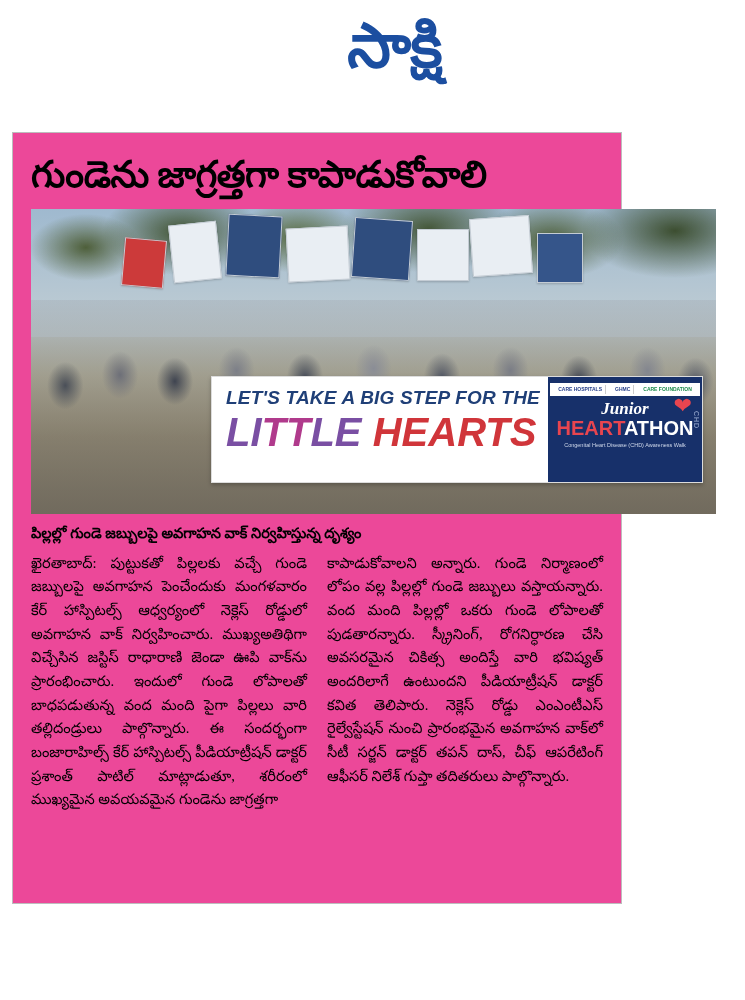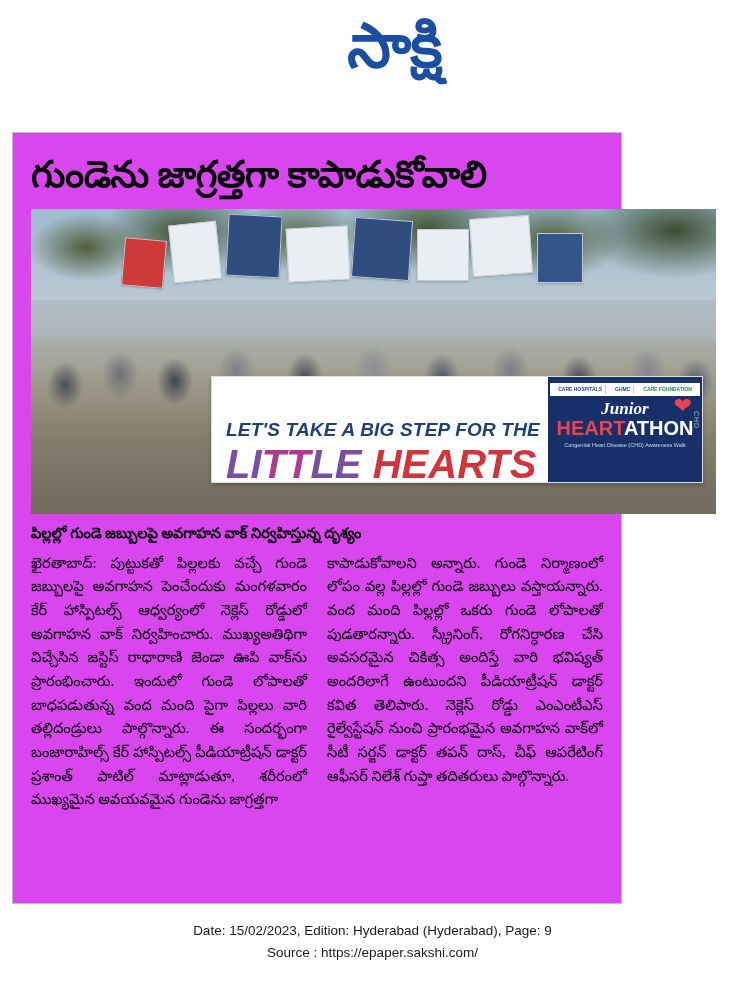--- a/index.html
+++ b/index.html
@@ -39,21 +39,21 @@
   }
   
   .clip {
     position: absolute;
     left: 12px;
     top: 132px;
     width: 610px;
     height: 772px;
     border: 1px solid #bdbdbd;
     box-sizing: border-box;
-    background: #d946ef;
+    background: #ec4899;
     padding: 16px 18px 10px 18px;
   }
   .headline {
     font-family: "Liberation Serif", serif;
     font-size: 37px;
     font-weight: bold;
     color: #000;
     line-height: 1.18;
     letter-spacing: -0.5px;
     margin: 4px 0 12px 0;
@@ -127,21 +127,20 @@
     box-sizing: border-box;
   }
   .banner-l1 {
     font-family: "Liberation Sans", sans-serif;
     font-weight: bold;
     font-style: italic;
     font-size: 19px;
     color: #1f3f77;
     letter-spacing: 0.2px;
     white-space: nowrap;
-    margin-top: 32px;
   }
   .banner-l2 {
     font-family: "Liberation Sans", sans-serif;
     font-weight: bold;
     font-style: italic;
     font-size: 40px;
     line-height: 1.05;
     margin-top: 2px;
     white-space: nowrap;
   }
@@ -307,18 +306,14 @@
       <div class="col">
         <p>ఖైరతాబాద్‌: పుట్టుకతో పిల్లలకు వచ్చే గుండె జబ్బులపై అవగాహన పెంచేందుకు మంగళవారం కేర్‌ హాస్పిటల్స్‌ ఆధ్వర్యంలో నెక్లెస్‌ రోడ్డులో అవగాహన వాక్‌ నిర్వహించారు. ముఖ్యఅతిథిగా విచ్చేసిన జస్టిస్‌ రాధారాణి జెండా ఊపి వాక్‌ను ప్రారంభించారు. ఇందులో గుండె లోపాలతో బాధపడుతున్న వంద మంది పైగా పిల్లలు వారి తల్లిదండ్రులు పాల్గొన్నారు. ఈ సందర్భంగా బంజారాహిల్స్‌ కేర్‌ హాస్పిటల్స్‌ పీడియాట్రీషన్‌ డాక్టర్‌ ప్రశాంత్‌ పాటిల్‌ మాట్లాడుతూ, శరీరంలో ముఖ్యమైన అవయవమైన గుండెను జాగ్రత్తగా</p>
       </div>
       <div class="col">
         <p>కాపాడుకోవాలని అన్నారు. గుండె నిర్మాణంలో లోపం వల్ల పిల్లల్లో గుండె జబ్బులు వస్తాయన్నారు. వంద మంది పిల్లల్లో ఒకరు గుండె లోపాలతో పుడతారన్నారు. స్క్రీనింగ్‌, రోగనిర్ధారణ చేసి అవసరమైన చికిత్స అందిస్తే వారి భవిష్యత్‌ అందరిలాగే ఉంటుందని పీడియాట్రీషన్‌ డాక్టర్‌ కవిత తెలిపారు. నెక్లెస్‌ రోడ్డు ఎంఎంటీఎస్‌ రైల్వేస్టేషన్‌ నుంచి ప్రారంభమైన అవగాహన వాక్‌లో సీటీ సర్జన్‌ డాక్టర్‌ తపన్‌ దాస్‌, చీఫ్‌ ఆపరేటింగ్‌ ఆఫీసర్‌ నిలేశ్‌ గుప్తా తదితరులు పాల్గొన్నారు.</p>
       </div>
     </div>
 
   </div>
 
-  <div class="footer">
-    <div>Date: 15/02/2023, Edition: Hyderabad  (Hyderabad), Page: 9</div>
-    <div class="src">Source : https://epaper.sakshi.com/</div>
-  </div>
 
 </div>
 
 </body></html>

